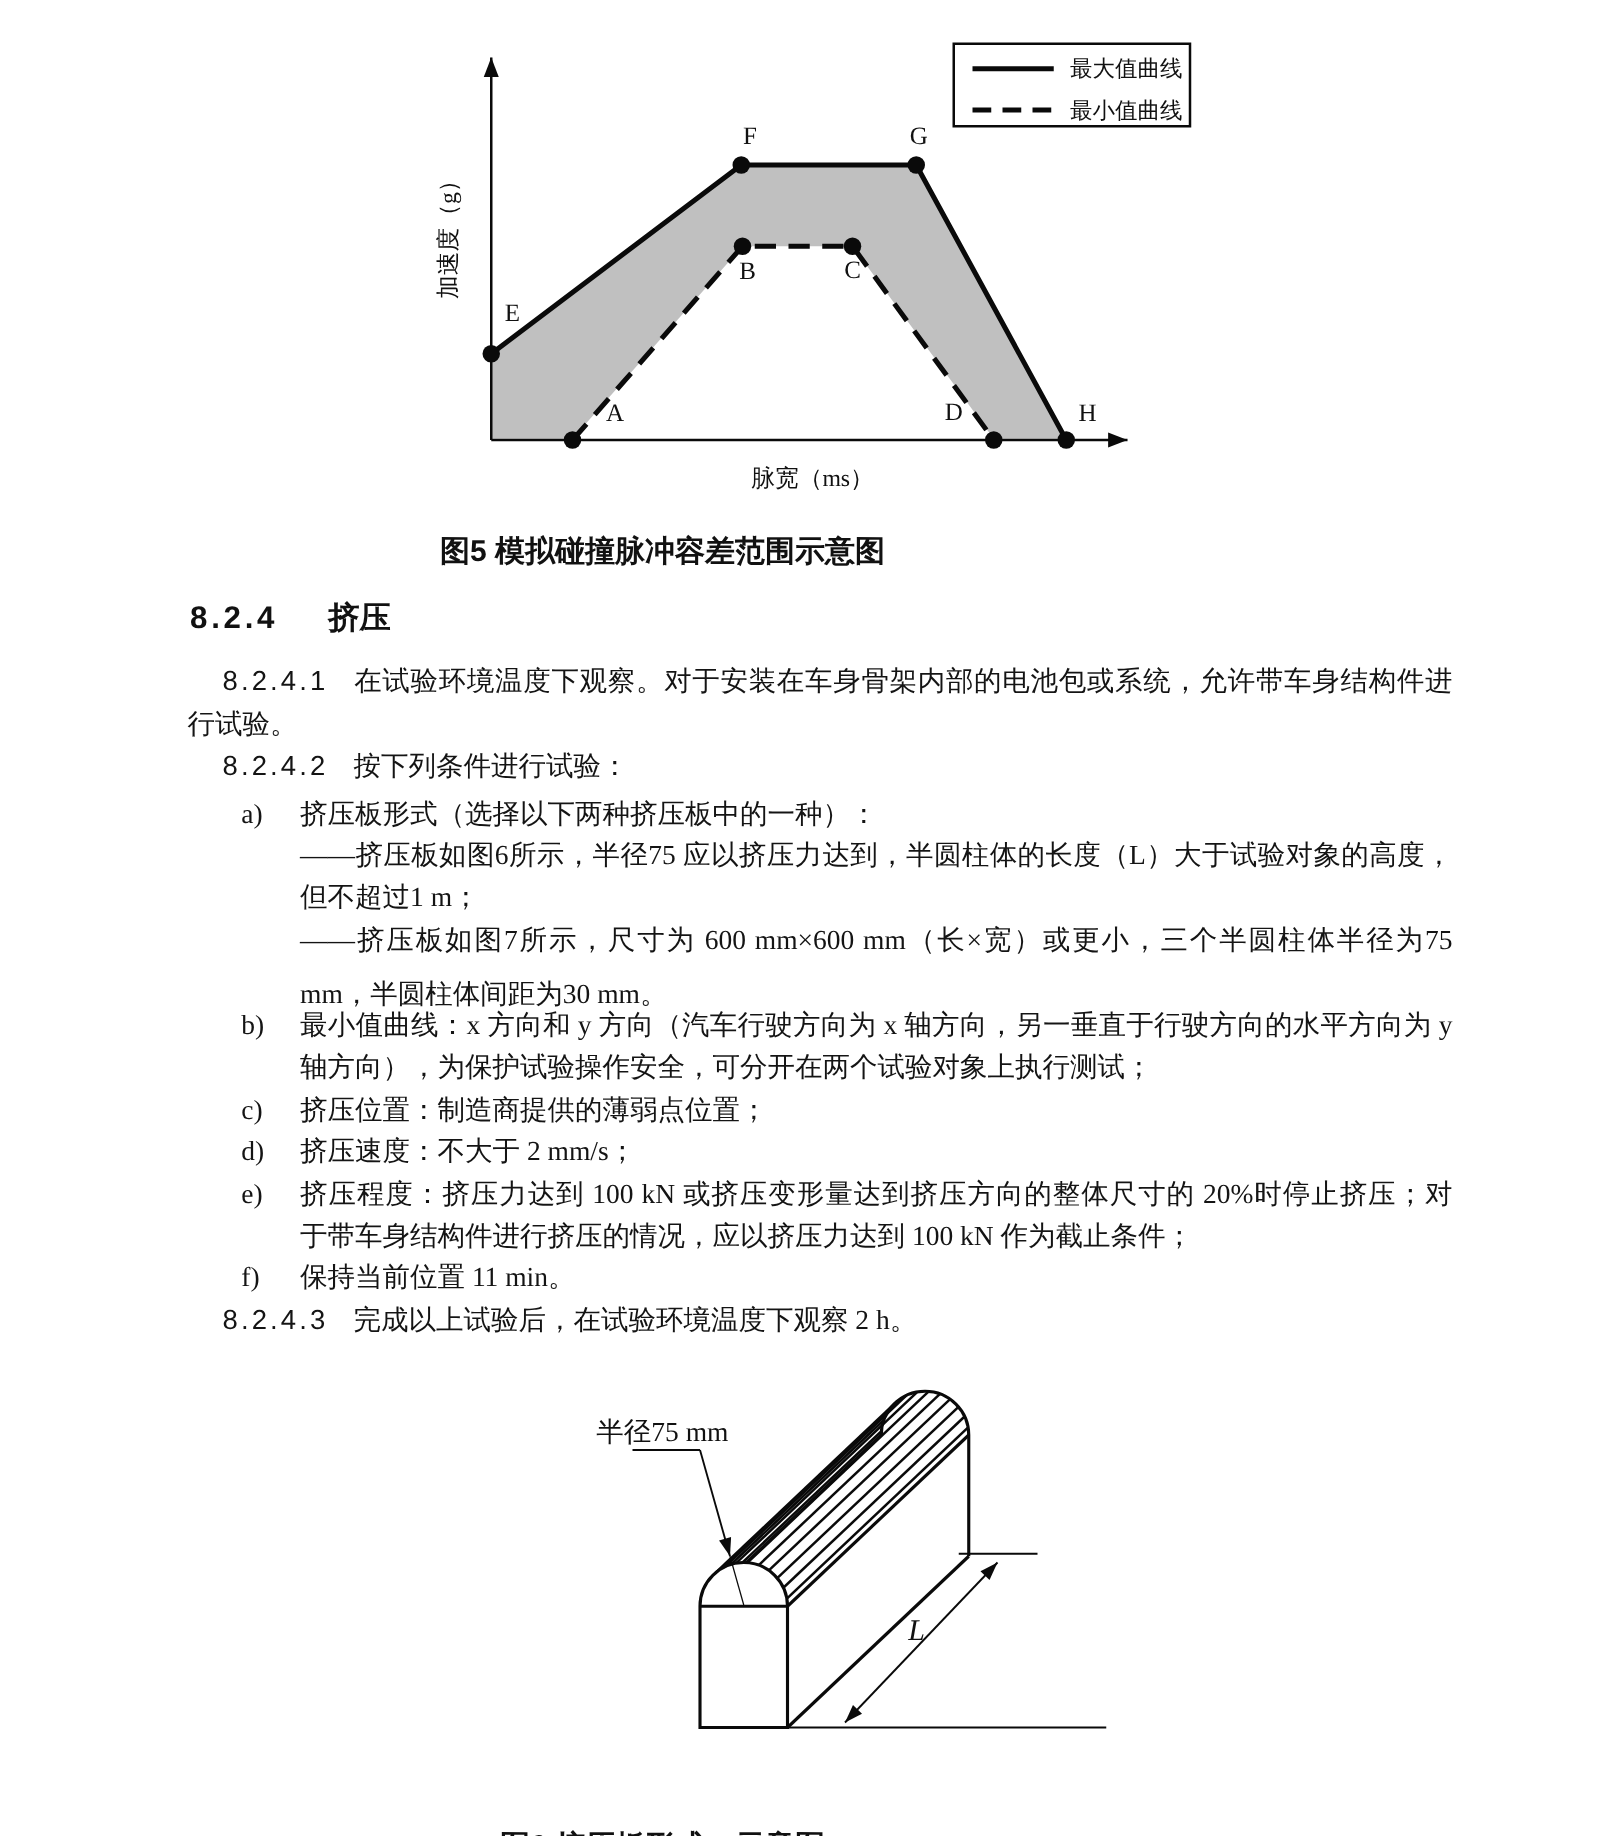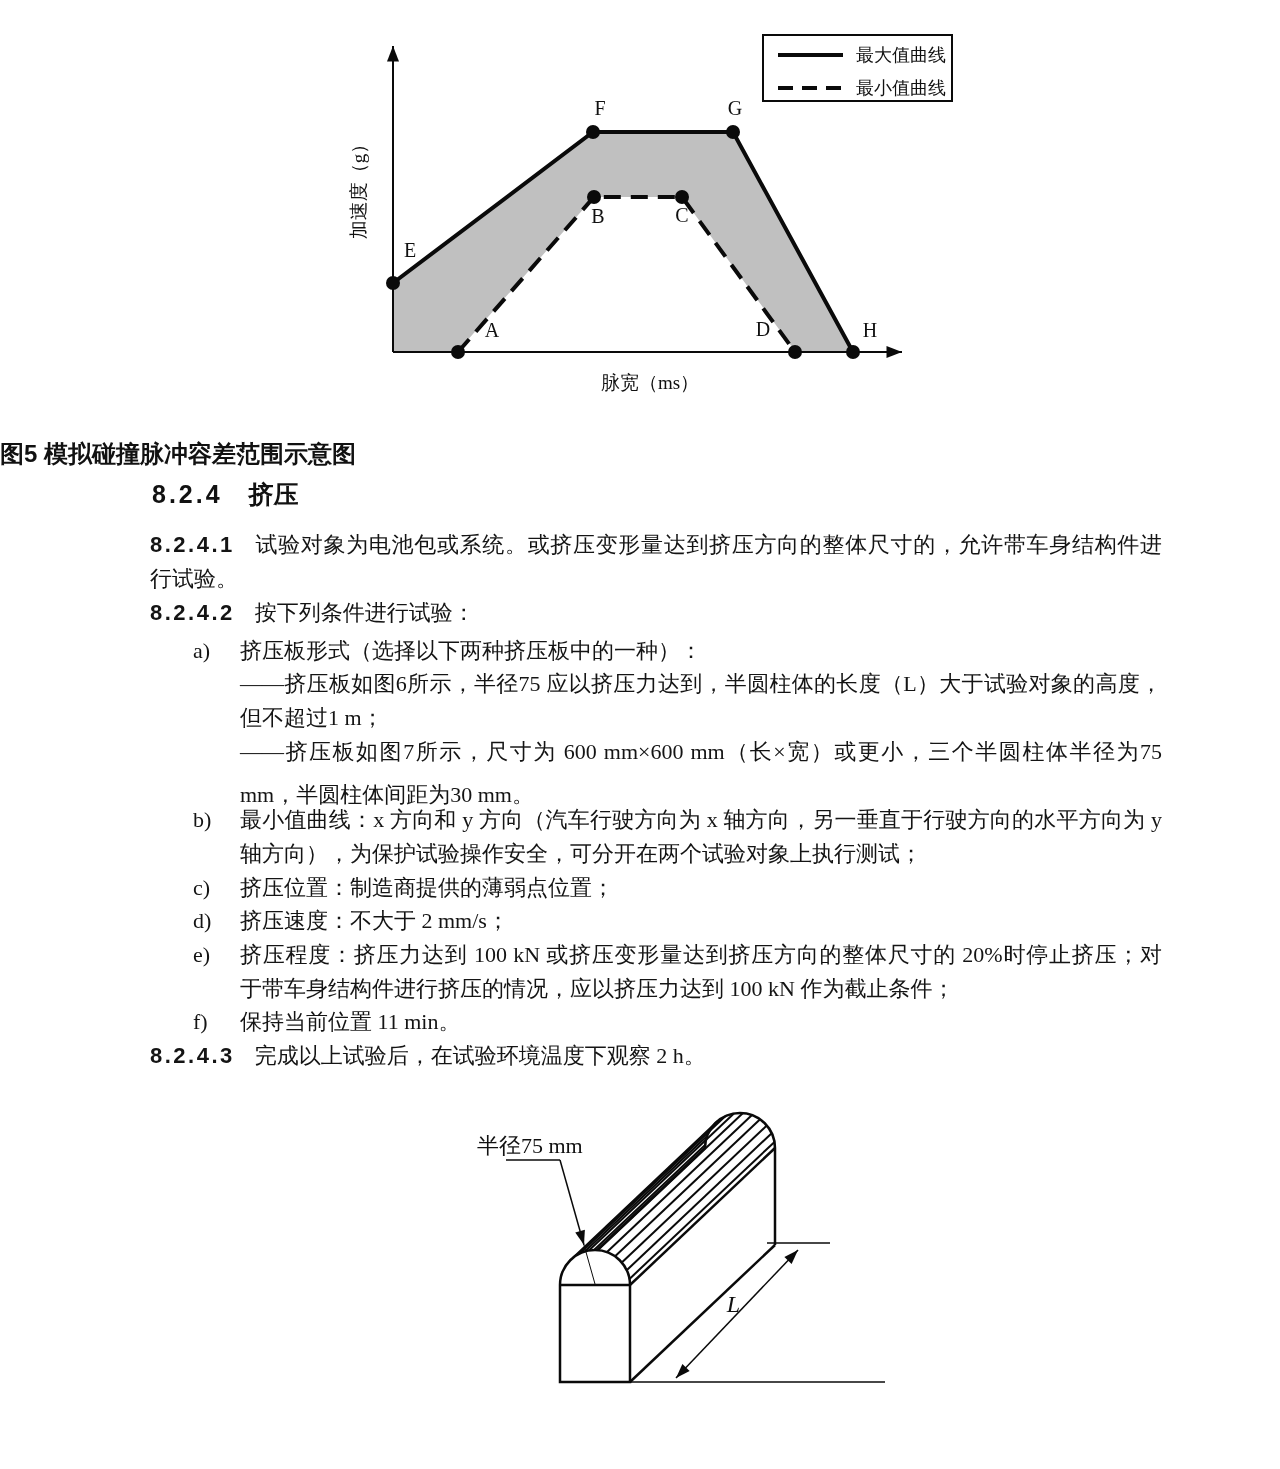--- a/index.html
+++ b/index.html
@@ -3,27 +3,27 @@
 <meta charset="utf-8">
 <style>
   html,body{margin:0;padding:0;}
   body{width:1280px;height:1469px;position:relative;background:#ffffff;overflow:hidden;
        font-family:"Liberation Serif","DejaVu Serif",serif;color:#111;}
   .abs{position:absolute;}
   
   .bl{position:absolute;font:22px/30px "Liberation Serif","DejaVu Serif",serif;
       color:#141414;white-space:nowrap;}
   .just{text-align:justify;text-align-last:justify;}
-  .num{font-family:"Liberation Sans","DejaVu Sans",sans-serif;font-weight:700;
-       letter-spacing:2.5px;margin-right:20px;}
+  .num{font-family:"Liberation Sans","DejaVu Sans",sans-serif;font-weight:400;
+       letter-spacing:2.5px;margin-right:20px;margin-left:28px;}
   .heading{position:absolute;font:700 25px/30px "Liberation Sans","DejaVu Sans",sans-serif;
        color:#111;white-space:nowrap;}
-  .heading .hnum{letter-spacing:3px;margin-right:26px;}
-  .fig-caption{position:absolute;left:0;width:1060px;
-       font:700 24px/30px "Liberation Sans","DejaVu Sans",sans-serif;color:#111;white-space:nowrap;margin-top:12px;}
+  .heading .hnum{letter-spacing:3px;margin-right:40px;}
+  .fig-caption{position:absolute;left:0;width:1060px;text-align:center;
+       font:700 24px/30px "Liberation Sans","DejaVu Sans",sans-serif;color:#111;white-space:nowrap;}
   svg text{font-family:"Liberation Serif","DejaVu Serif",serif;fill:#111;}
 </style>
 </head>
 <body>
 
 <svg class="abs" style="left:325px;top:25px" width="650" height="385" viewBox="325 25 650 385">
   <defs>
     <marker id="arrow" markerUnits="userSpaceOnUse" markerWidth="18" markerHeight="14" refX="16" refY="7" orient="auto-start-reverse">
       <path d="M0.5,1 L16,7 L0.5,13 Z" fill="#0a0a0a"></path>
     </marker>
@@ -74,21 +74,21 @@
   </g>
 </svg>
 
 <div class="fig-caption" style="top:427px">图5 模拟碰撞脉冲容差范围示意图</div>
 
 <div class="heading" style="left:152px;top:479px">
   <span class="hnum">8.2.4</span><span>挤压</span>
 </div>
 
 <div class="bl just" style="left:150px;top:530px;width:1012px">
-  <span class="num">8.2.4.1</span><span>试验对象为电池包或系统。或挤压变形量达到挤压方向的整体尺寸的，允许带车身结构件进</span>
+  <span class="num">8.2.4.1</span><span>在试验环境温度下观察。对于安装在车身骨架内部的电池包或系统，允许带车身结构件进</span>
 </div>
 <div class="bl" style="left:150px;top:564px">行试验。</div>
 
 <div class="bl" style="left:150px;top:598px">
   <span class="num">8.2.4.2</span><span>按下列条件进行试验：</span>
 </div>
 
 <div class="bl" style="left:193px;top:636px">a)</div>
 <div class="bl" style="left:240px;top:636px">挤压板形式（选择以下两种挤压板中的一种）：</div>
 

